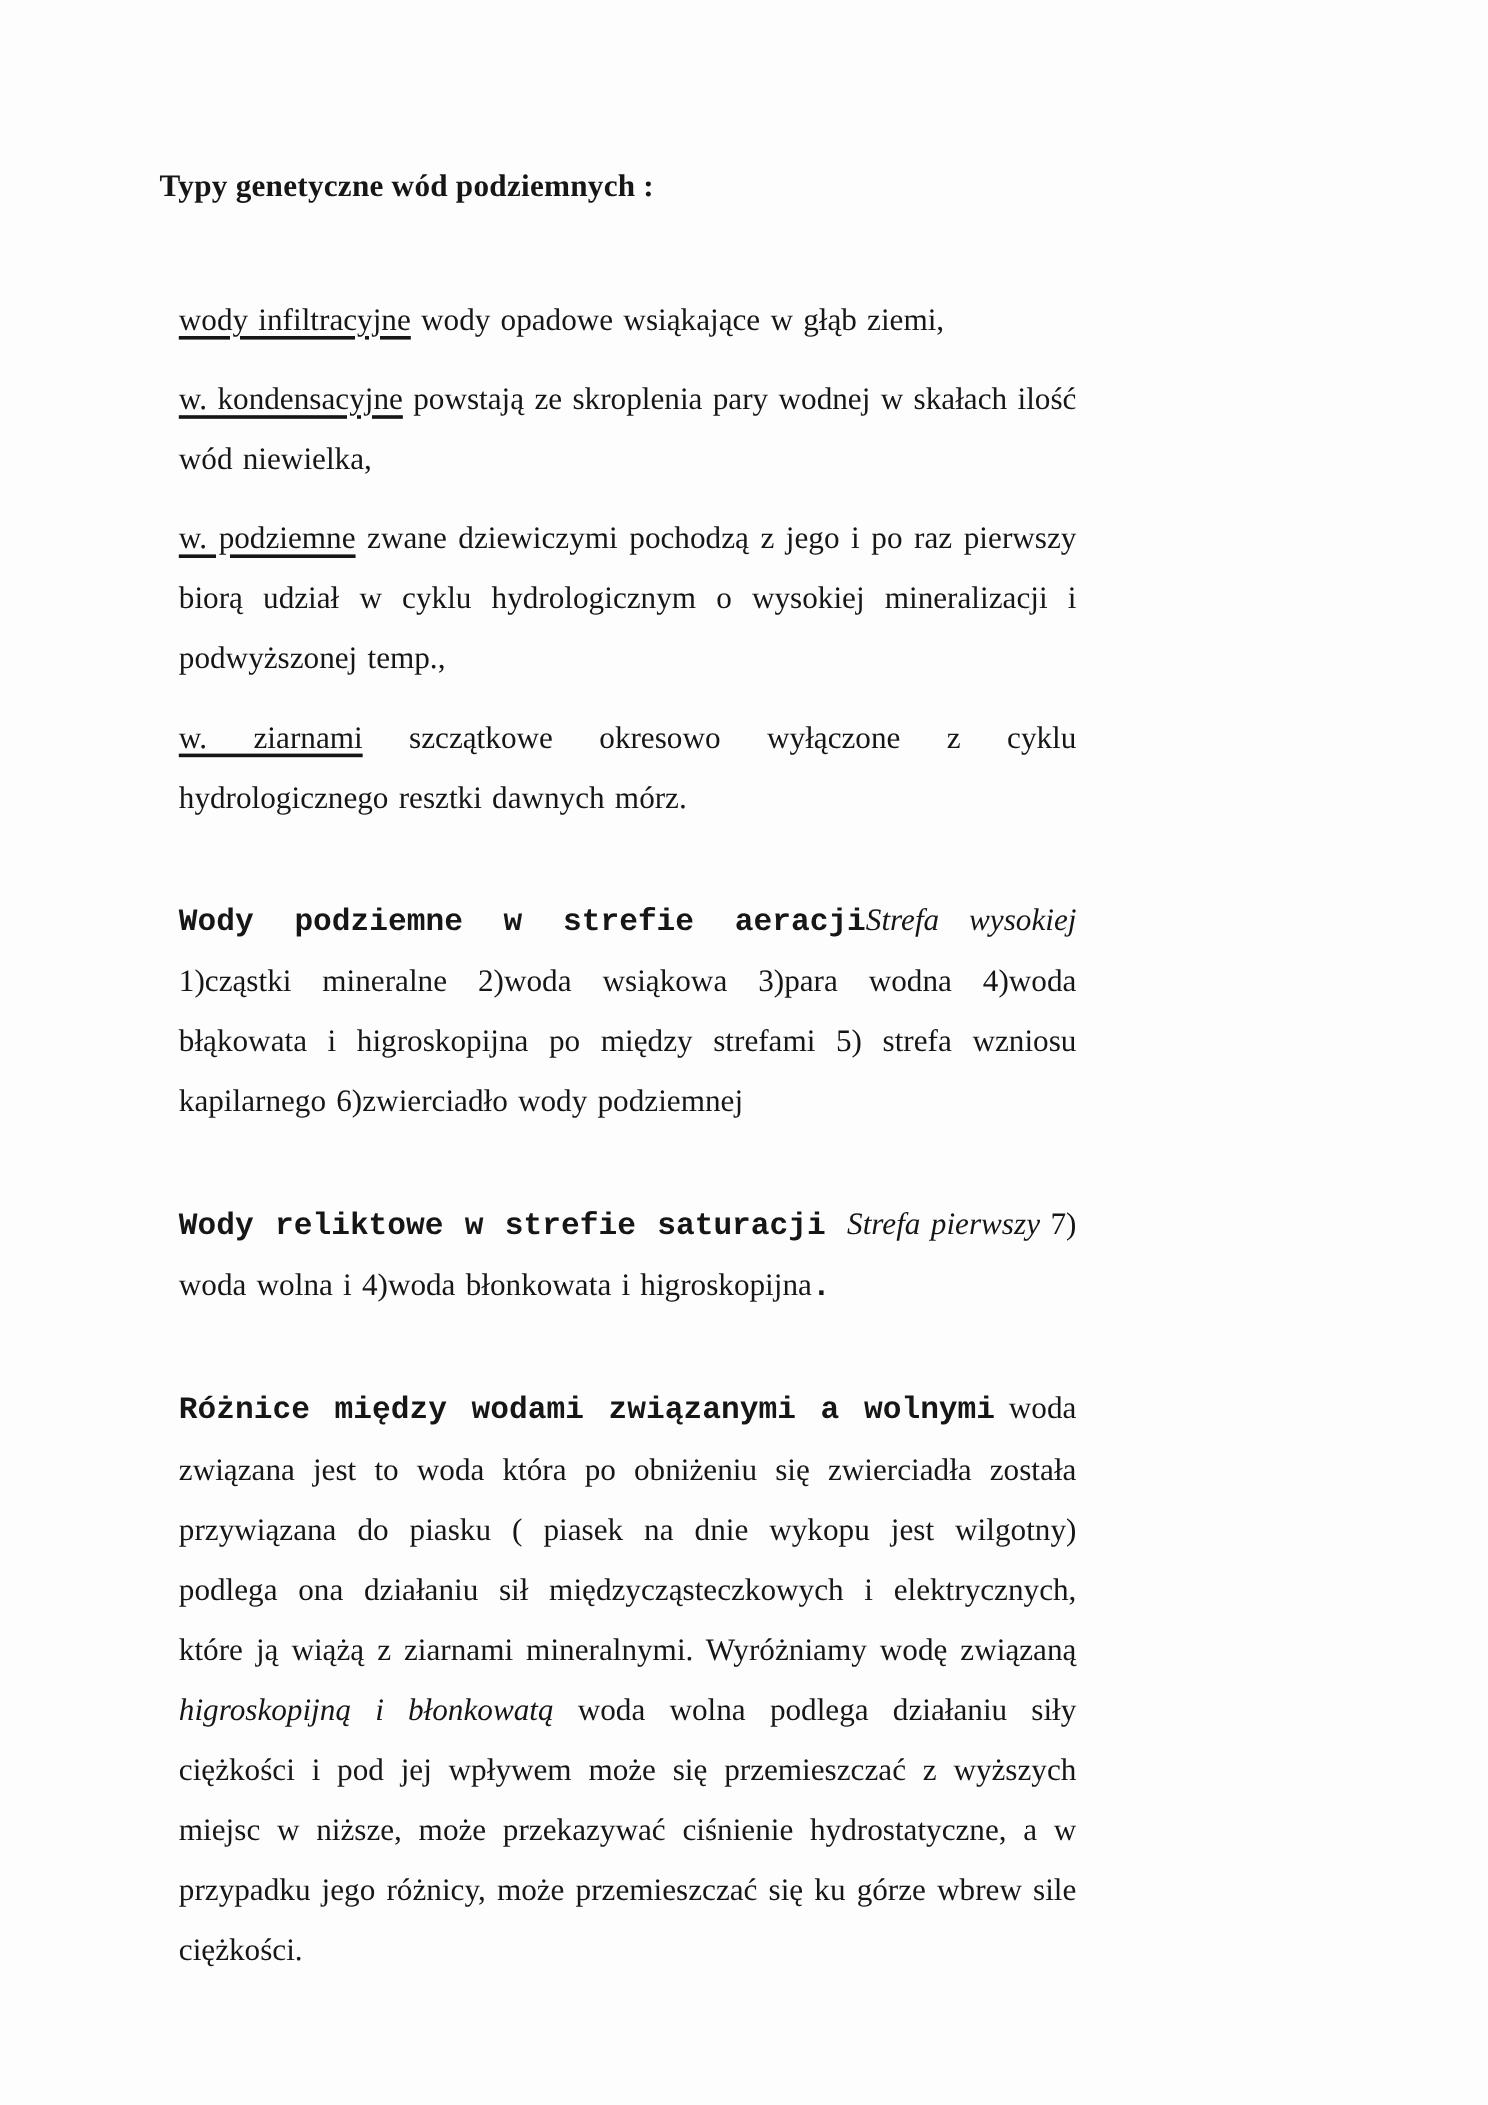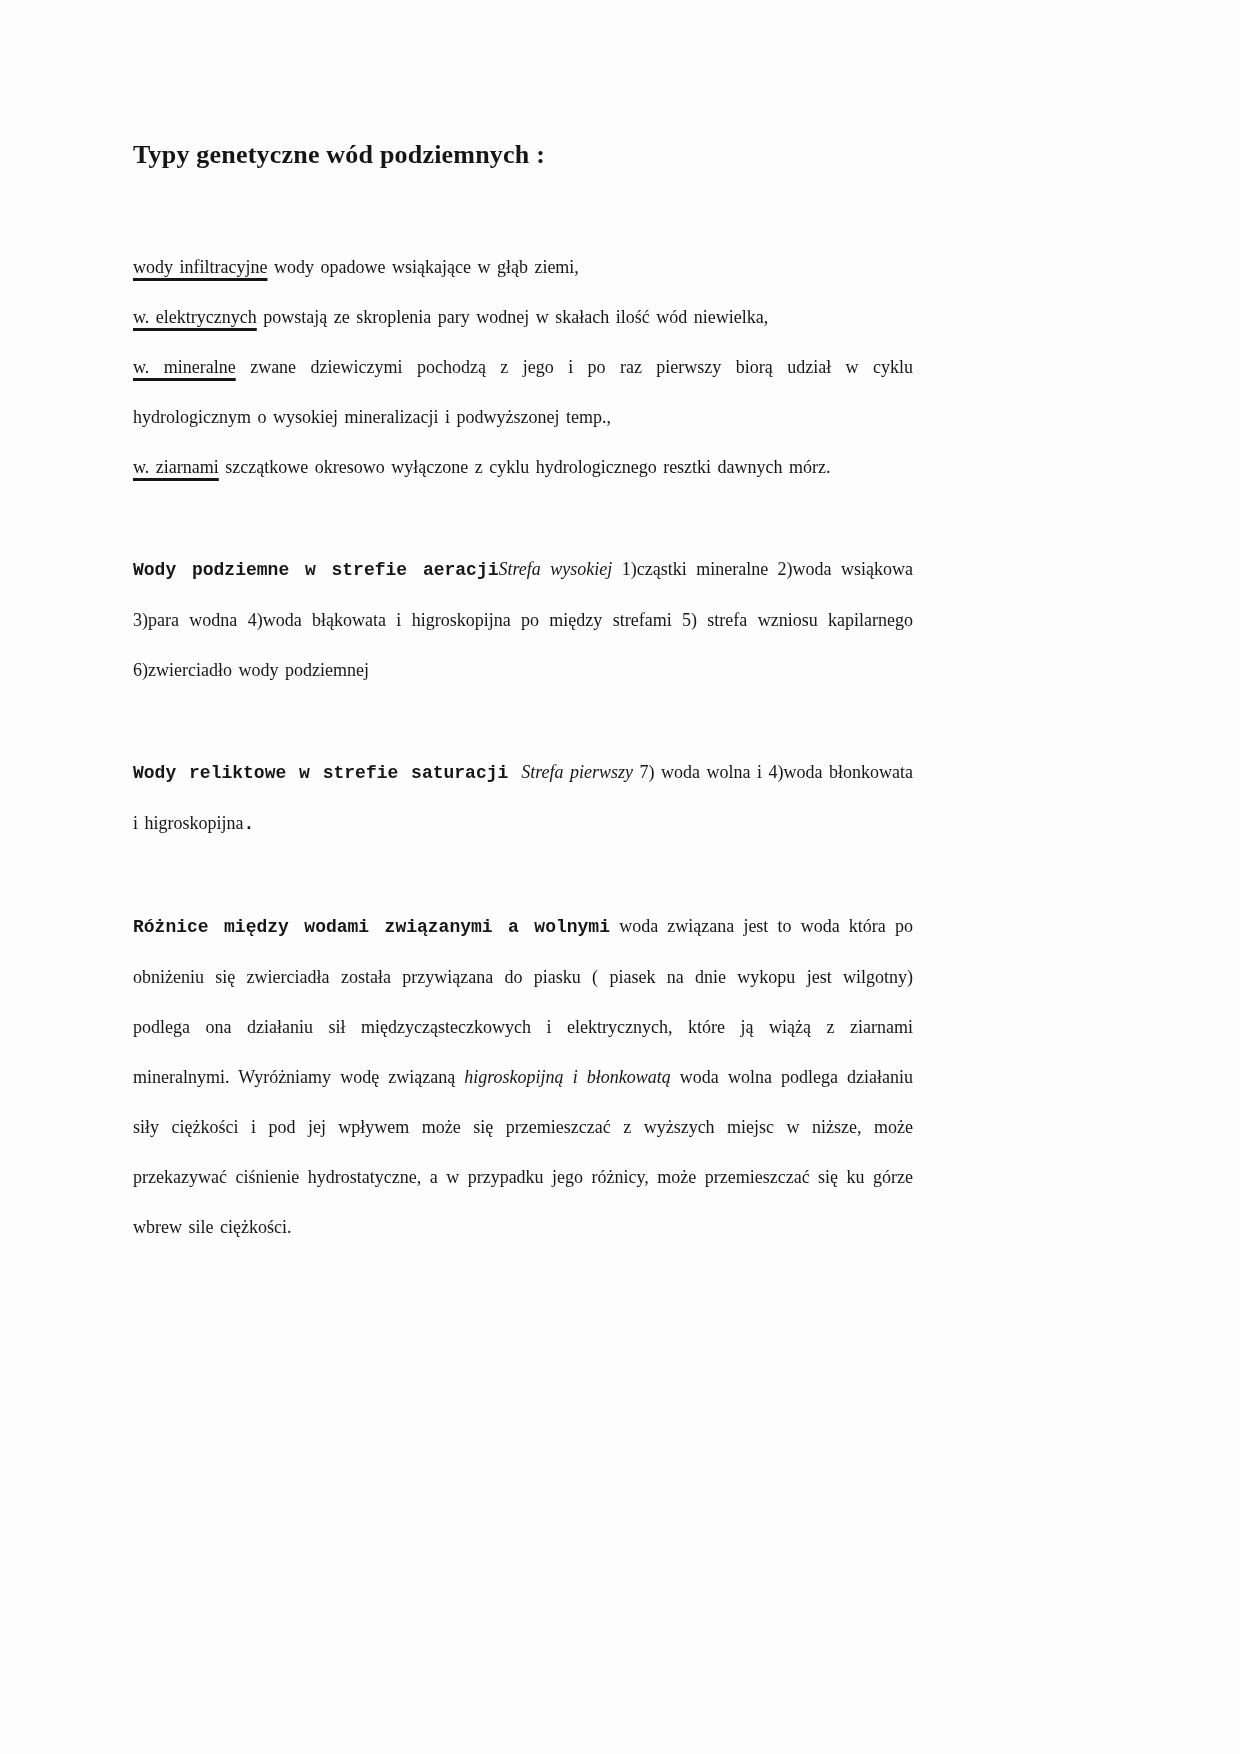--- a/index.html
+++ b/index.html
@@ -26,22 +26,22 @@
     line-height: 50px;
     font-weight: bold;
     margin: 0 0 62px 0;
     letter-spacing: 0.2px;
   }
   .block {
     margin: 0 0 52px 0;
   }
   .block:last-child { margin-bottom: 0; }
   p {
-    margin: 0;
-    font-size: 18px;
+    margin: 16px;
+    font-size: 26px;
     line-height: 50px;
     text-align: justify;
     word-spacing: 2px;
   }
   .term {
     text-decoration: underline;
     text-decoration-thickness: 2.5px;
     text-underline-offset: 5px;
   }
   b.run { font-weight: bold; font-family: Liberation Mono, monospace; }
@@ -49,22 +49,22 @@
 </style>
 </head>
 <body>
 
 <div class="page">
 
   <h1 class="doc-title">Typy genetyczne wód podziemnych :</h1>
 
   <section class="block">
     <p><span class="term">wody infiltracyjne</span><span> wody opadowe wsiąkające w głąb ziemi,</span></p>
-    <p><span class="term">w. elektrycznych</span><span> powstają ze skroplenia pary wodnej w skałach ilość wód niewielka,</span></p>
-    <p><span class="term">w. mineralne</span><span> zwane dziewiczymi pochodzą z jego i po raz pierwszy biorą udział w cyklu hydrologicznym o wysokiej mineralizacji i podwyższonej temp.,</span></p>
+    <p><span class="term">w. kondensacyjne</span><span> powstają ze skroplenia pary wodnej w skałach ilość wód niewielka,</span></p>
+    <p><span class="term">w. podziemne</span><span> zwane dziewiczymi pochodzą z jego i po raz pierwszy biorą udział w cyklu hydrologicznym o wysokiej mineralizacji i podwyższonej temp.,</span></p>
     <p><span class="term">w. ziarnami</span><span> szczątkowe okresowo wyłączone z cyklu hydrologicznego resztki dawnych mórz.</span></p>
   </section>
 
   <section class="block">
     <p><b class="run">Wody podziemne w strefie aeracji</b><i class="run">Strefa wysokiej</i><span> 1)cząstki mineralne 2)woda wsiąkowa 3)para wodna 4)woda błąkowata i higroskopijna po między strefami 5) strefa wzniosu kapilarnego 6)zwierciadło wody podziemnej</span></p>
   </section>
 
   <section class="block">
     <p><b class="run">Wody reliktowe w strefie saturacji </b><i class="run">Strefa pierwszy</i><span> 7) woda wolna i 4)woda błonkowata i higroskopijna</span><b class="run">.</b></p>
   </section>

